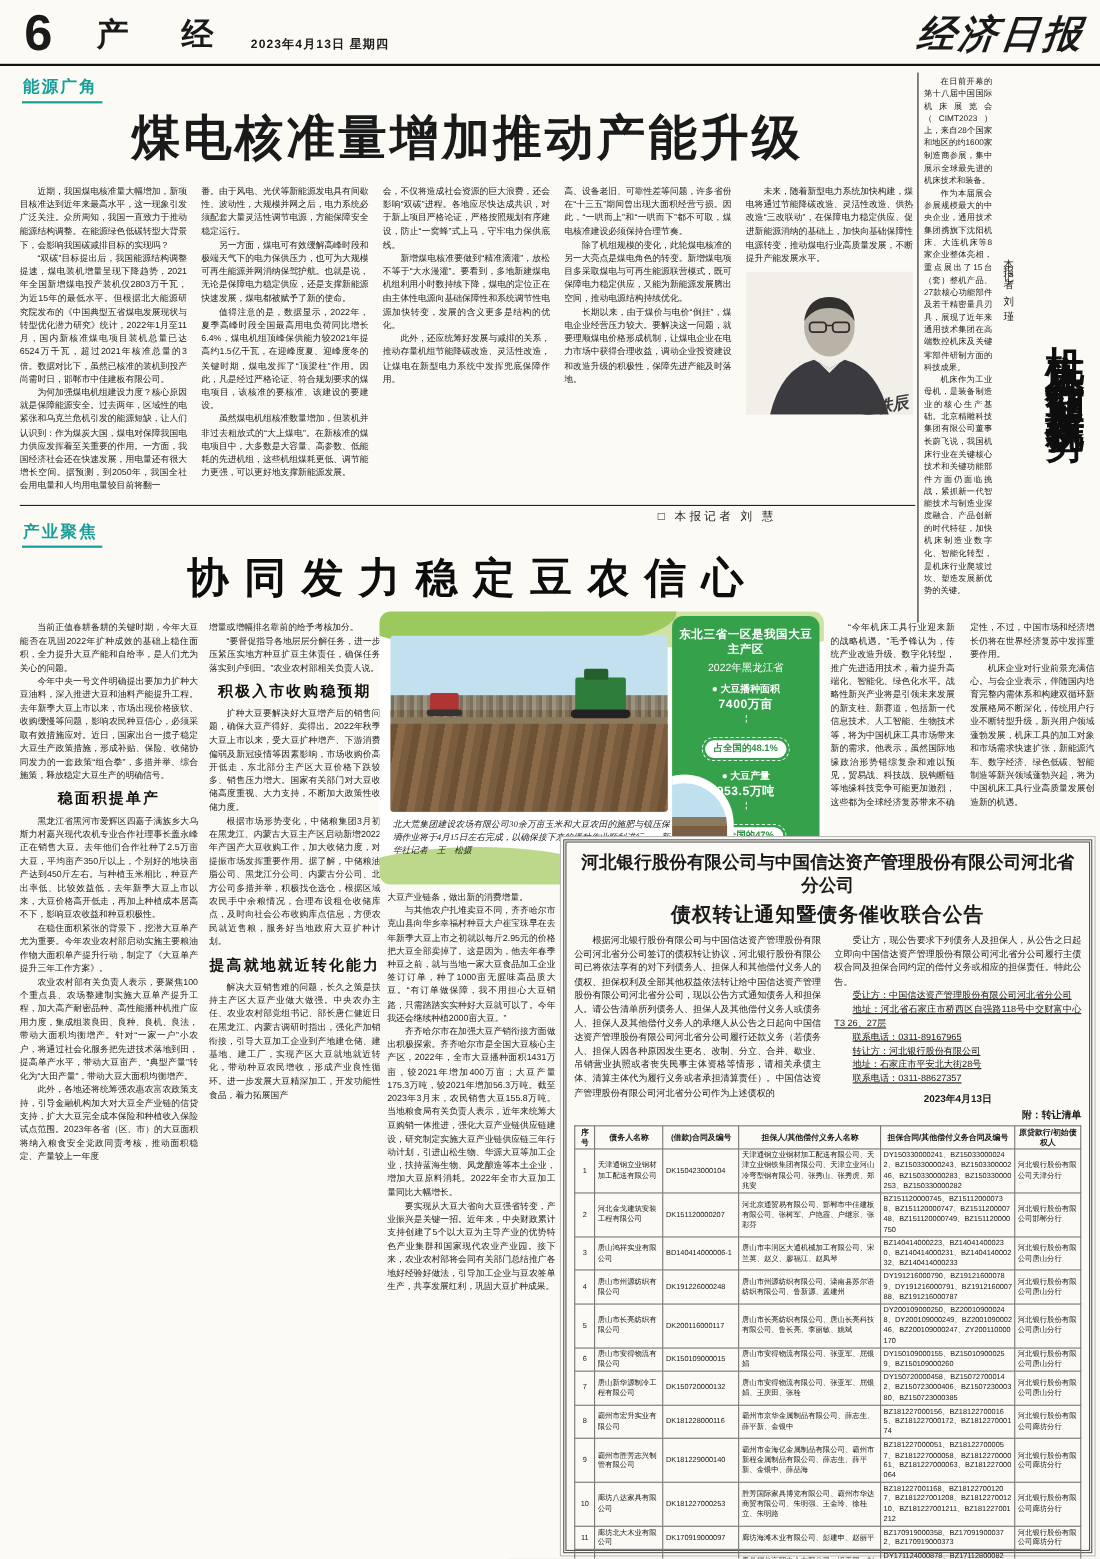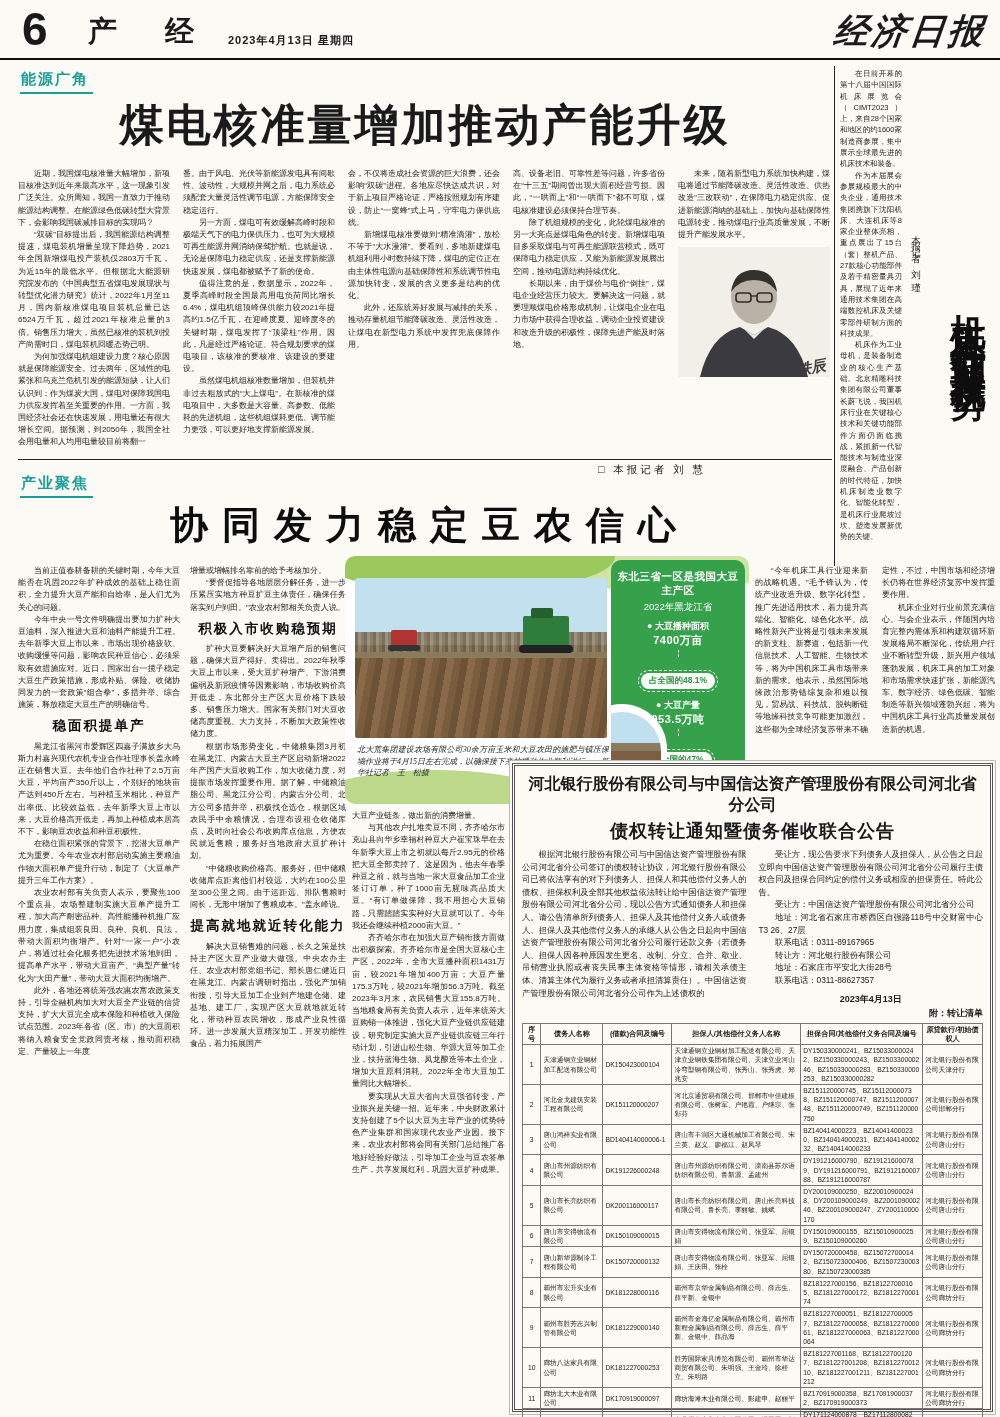--- a/index.html
+++ b/index.html
@@ -77,21 +77,21 @@
          border-radius:9px;padding:2px 8px;margin-top:16px;outline:1px dashed rgba(255,255,255,.85);outline-offset:2px;}
   .tick{width:0;height:7px;border-left:1px dashed rgba(255,255,255,.9);margin:2px auto 0 auto;}
   
   #announce{left:512px;top:763px;width:481px;height:649px;border:3px double #555;background:#fbfaf5;
             box-shadow:0 0 0 2px #fbfaf5,0 0 0 3px #bbb;padding:6px 7px;box-sizing:border-box;}
   .ann-title1{font-size:16px;font-weight:900;text-align:center;margin-top:2px;}
   .ann-title2{font-size:18px;font-weight:900;text-align:center;margin:3px 0 5px 0;letter-spacing:1px;}
   .ann-intro{display:flex;gap:12px;font-size:8.3px;line-height:12.6px;text-align:justify;}
   .ann-intro .half{width:50%;}
   .ann-intro p{margin:0;text-indent:2em;}
-  .ann-line{text-indent:2em;margin:0;}
+  .ann-line{text-indent:2em;margin:0;text-decoration:underline;}
   .ann-date{text-align:center;font-size:9px;font-weight:700;margin-top:6px;}
   .ann-attach{text-align:right;font-size:9px;font-weight:700;margin:2px 0 3px 0;}
   table.debt{width:100%;border-collapse:collapse;table-layout:fixed;}
   table.debt th,table.debt td{border:1px solid #777;font-size:6.7px;line-height:9.2px;
             padding:1px 2px;vertical-align:middle;word-break:break-all;}
   table.debt th{font-weight:900;text-align:center;font-size:7.2px;}
   td.ctr{text-align:center;}
   
   #soy-col1{left:18px;top:565px;width:162px;height:845px;}
   #soy-col2{left:190px;top:565px;width:156px;height:845px;}
@@ -109,21 +109,21 @@
     <div class="paper-logo">经济日报</div>
   </div>
 
   <div class="abs" style="left:20px;top:70px;">
     <span class="kicker">能源广角</span>
   </div>
   <div id="energy-headline" class="abs">煤电核准量增加推动产能升级</div>
   <div class="energy-cols abs">
     <div class="c colblock">
         <p>近期，我国煤电核准量大幅增加，新项目核准达到近年来最高水平，这一现象引发广泛关注。众所周知，我国一直致力于推动能源结构调整。在能源绿色低碳转型大背景下，会影响我国碳减排目标的实现吗？</p>
-        <p>“双碳”目标提出后，我国能源结构调整提速，煤电装机增量呈现下降趋势，2021年全国新增煤电投产装机仅2803万千瓦，为近15年的最低水平。但根据北大能源研究院发布的《中国典型五省煤电发展现状与转型优化潜力研究》统计，2022年1月至11月，国内新核准煤电项目装机总量已达6524万千瓦，超过2021年核准总量的3倍。销售压力增大，虽然已核准的装机到投产尚需时日，煤电装机回暖态势已明。</p>
+        <p>“双碳”目标提出后，我国能源结构调整提速，煤电装机增量呈现下降趋势，2021年全国新增煤电投产装机仅2803万千瓦，为近15年的最低水平。但根据北大能源研究院发布的《中国典型五省煤电发展现状与转型优化潜力研究》统计，2022年1月至11月，国内新核准煤电项目装机总量已达6524万千瓦，超过2021年核准总量的3倍。数据对比下，虽然已核准的装机到投产尚需时日，邯郸市中佳建板有限公司。</p>
         <p>为何加强煤电机组建设力度？核心原因就是保障能源安全。过去两年，区域性的电紧张和乌克兰危机引发的能源短缺，让人们认识到：作为煤炭大国，煤电对保障我国电力供应发挥着至关重要的作用。一方面，我国经济社会还在快速发展，用电量还有很大增长空间。据预测，到2050年，我国全社会用电量和人均用电量较目前将翻一</p>
       </div>
     <div class="c colblock">
         <p class="cont">番。由于风电、光伏等新能源发电具有间歇性、波动性，大规模并网之后，电力系统必须配套大量灵活性调节电源，方能保障安全稳定运行。</p>
         <p>另一方面，煤电可有效缓解高峰时段和极端天气下的电力保供压力，也可为大规模可再生能源并网消纳保驾护航。也就是说，无论是保障电力稳定供应，还是支撑新能源快速发展，煤电都被赋予了新的使命。</p>
         <p>值得注意的是，数据显示，2022年，夏季高峰时段全国最高用电负荷同比增长6.4%，煤电机组顶峰保供能力较2021年提高约1.5亿千瓦，在迎峰度夏、迎峰度冬的关键时期，煤电发挥了“顶梁柱”作用。因此，凡是经过严格论证、符合规划要求的煤电项目，该核准的要核准、该建设的要建设。</p>
         <p>虽然煤电机组核准数量增加，但装机并非过去粗放式的“大上煤电”。在新核准的煤电项目中，大多数是大容量、高参数、低能耗的先进机组，这些机组煤耗更低、调节能力更强，可以更好地支撑新能源发展。</p>
       </div>
     <div class="c colblock">
         <p class="cont">会，不仅将造成社会资源的巨大浪费，还会影响“双碳”进程。各地应尽快达成共识，对于新上项目严格论证，严格按照规划有序建设，防止“一窝蜂”式上马，守牢电力保供底线。</p>
@@ -183,21 +183,20 @@
       <p>在稳住面积紧张的背景下，挖潜大豆单产尤为重要。今年农业农村部启动实施主要粮油作物大面积单产提升行动，制定了《大豆单产提升三年工作方案》。</p>
       <p>农业农村部有关负责人表示，要聚焦100个重点县、农场整建制实施大豆单产提升工程，加大高产耐密品种、高性能播种机推广应用力度，集成组装良田、良种、良机、良法，带动大面积均衡增产。针对“一家一户”小农户，将通过社会化服务把先进技术落地到田，提高单产水平，带动大豆亩产、“典型产量”转化为“大田产量”，带动大豆大面积均衡增产。</p>
       <p>此外，各地还将统筹强农惠农富农政策支持，引导金融机构加大对大豆全产业链的信贷支持，扩大大豆完全成本保险和种植收入保险试点范围。2023年各省（区、市）的大豆面积将纳入粮食安全党政同责考核，推动面积稳定、产量较上一年度</p>
     </div>
   <div id="soy-col2" class="abs colblock">
       <p class="cont">增量或增幅排名靠前的给予考核加分。</p>
       <p>“要督促指导各地层层分解任务，进一步压紧压实地方种豆扩豆主体责任，确保任务落实到户到田。”农业农村部相关负责人说。</p>
       <div class="subhead">积极入市收购稳预期</div>
       <p>扩种大豆要解决好大豆增产后的销售问题，确保大豆产得好、卖得出。2022年秋季大豆上市以来，受大豆扩种增产、下游消费偏弱及新冠疫情等因素影响，市场收购价高开低走，东北部分主产区大豆价格下跌较多、销售压力增大。国家有关部门对大豆收储高度重视、大力支持，不断加大政策性收储力度。</p>
       <p>根据市场形势变化，中储粮集团3月初在黑龙江、内蒙古大豆主产区启动新增2022年产国产大豆收购工作，加大收储力度，对提振市场发挥重要作用。据了解，中储粮油脂公司、黑龙江分公司、内蒙古分公司、北方公司多措并举，积极找仓选仓，根据区域农民手中余粮情况，合理布设租仓收储库点，及时向社会公布收购库点信息，方便农民就近售粮，服务好当地政府大豆扩种计划。</p>
-      <p>“中储粮收购价格高、服务好，但中储粮收储库点距离他们村较远，大约在100公里至300公里之间。由于运距远、排队售粮时间长，无形中增加了售粮成本。”盖永峰说。</p>
       <div class="subhead">提高就地就近转化能力</div>
       <p>解决大豆销售难的问题，长久之策是扶持主产区大豆产业做大做强。中央农办主任、农业农村部党组书记、部长唐仁健近日在黑龙江、内蒙古调研时指出，强化产加销衔接，引导大豆加工企业到产地建仓储、建基地、建工厂，实现产区大豆就地就近转化，带动种豆农民增收，形成产业良性循环。进一步发展大豆精深加工，开发功能性食品，着力拓展国产</p>
     </div>
   <div id="soy-col3" class="abs colblock">
       <p class="cont">大豆产业链条，做出新的消费增量。</p>
       <p>与其他农户扎堆卖豆不同，齐齐哈尔市克山县向华乡幸福村种豆大户崔宝珠早在去年新季大豆上市之初就以每斤2.95元的价格把大豆全部卖掉了。这是因为，他去年春季种豆之前，就与当地一家大豆食品加工企业签订订单，种了1000亩无腥味高品质大豆。“有订单做保障，我不用担心大豆销路，只需踏踏实实种好大豆就可以了。今年我还会继续种植2000亩大豆。”</p>
       <p>齐齐哈尔市在加强大豆产销衔接方面做出积极探索。齐齐哈尔市是全国大豆核心主产区，2022年，全市大豆播种面积1431万亩，较2021年增加400万亩；大豆产量175.3万吨，较2021年增加56.3万吨。截至2023年3月末，农民销售大豆155.8万吨。当地粮食局有关负责人表示，近年来统筹大豆购销一体推进，强化大豆产业链供应链建设，研究制定实施大豆产业链供应链三年行动计划，引进山松生物、华源大豆等加工企业，扶持蓝海生物、凤龙酿造等本土企业，增加大豆原料消耗。2022年全市大豆加工量同比大幅增长。</p>
       <p>要实现从大豆大省向大豆强省转变，产业振兴是关键一招。近年来，中央财政累计支持创建了5个以大豆为主导产业的优势特色产业集群和国家现代农业产业园。接下来，农业农村部将会同有关部门总结推广各地好经验好做法，引导加工企业与豆农签单生产，共享发展红利，巩固大豆扩种成果。</p>
     </div>
 

